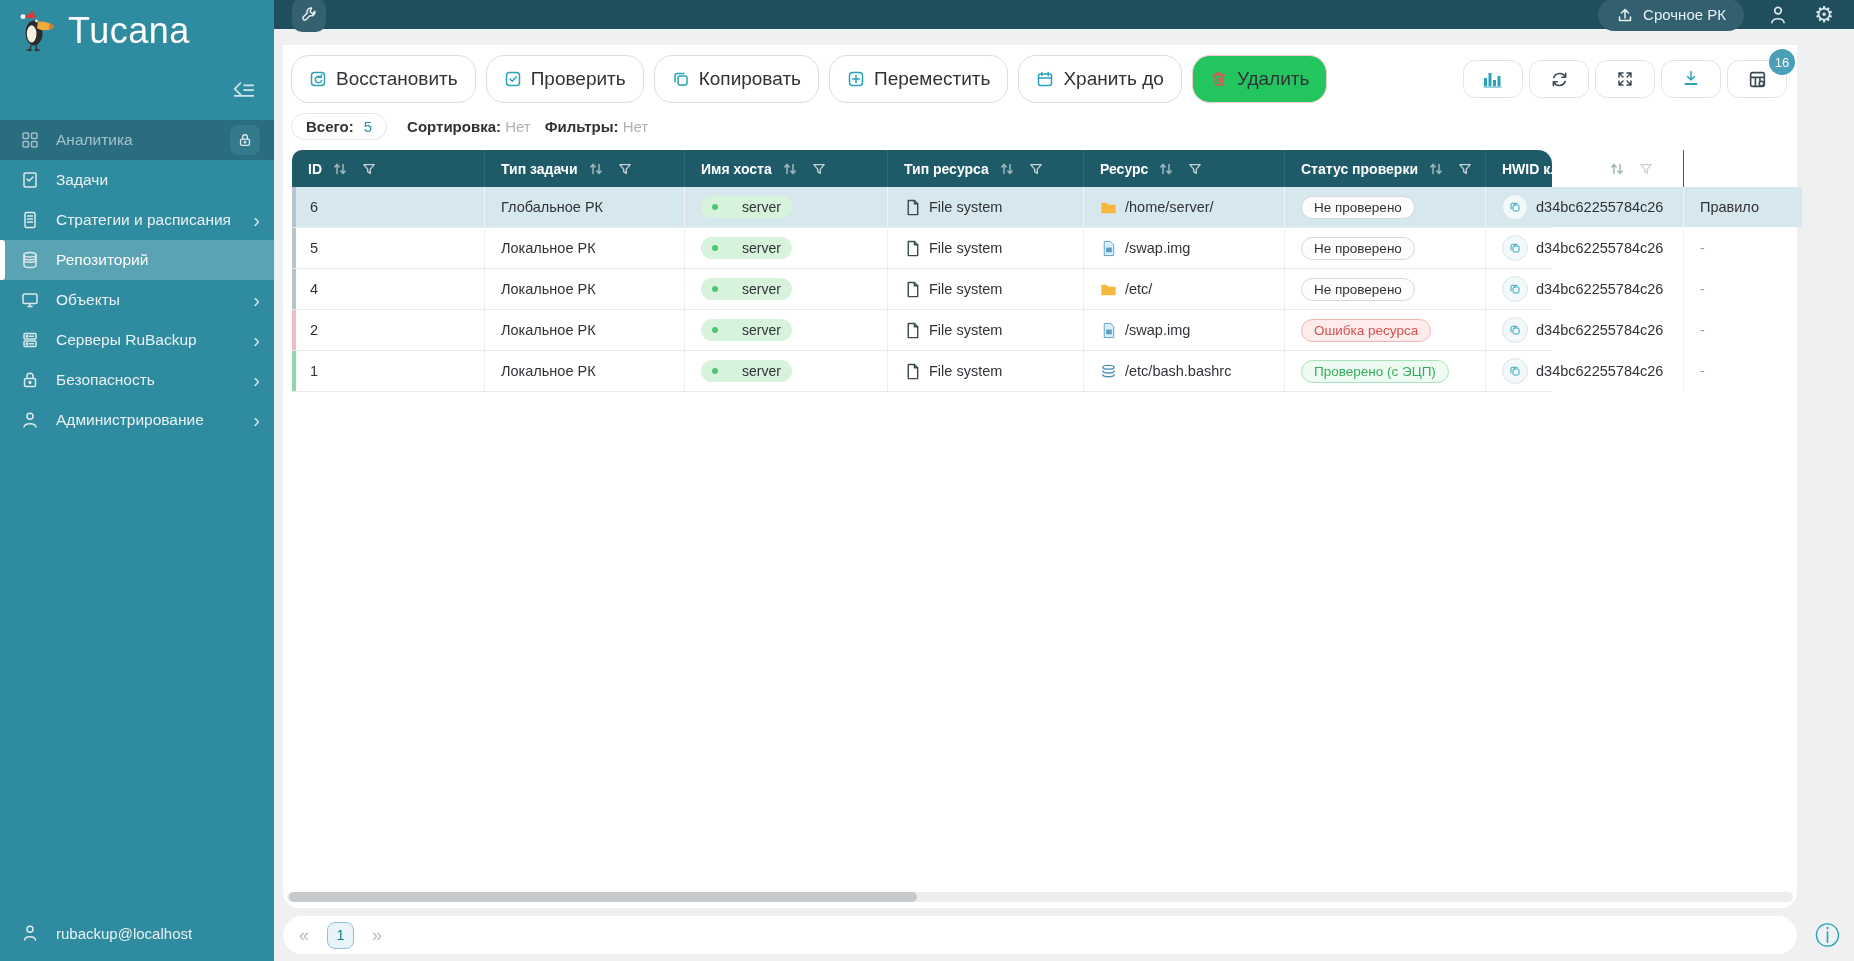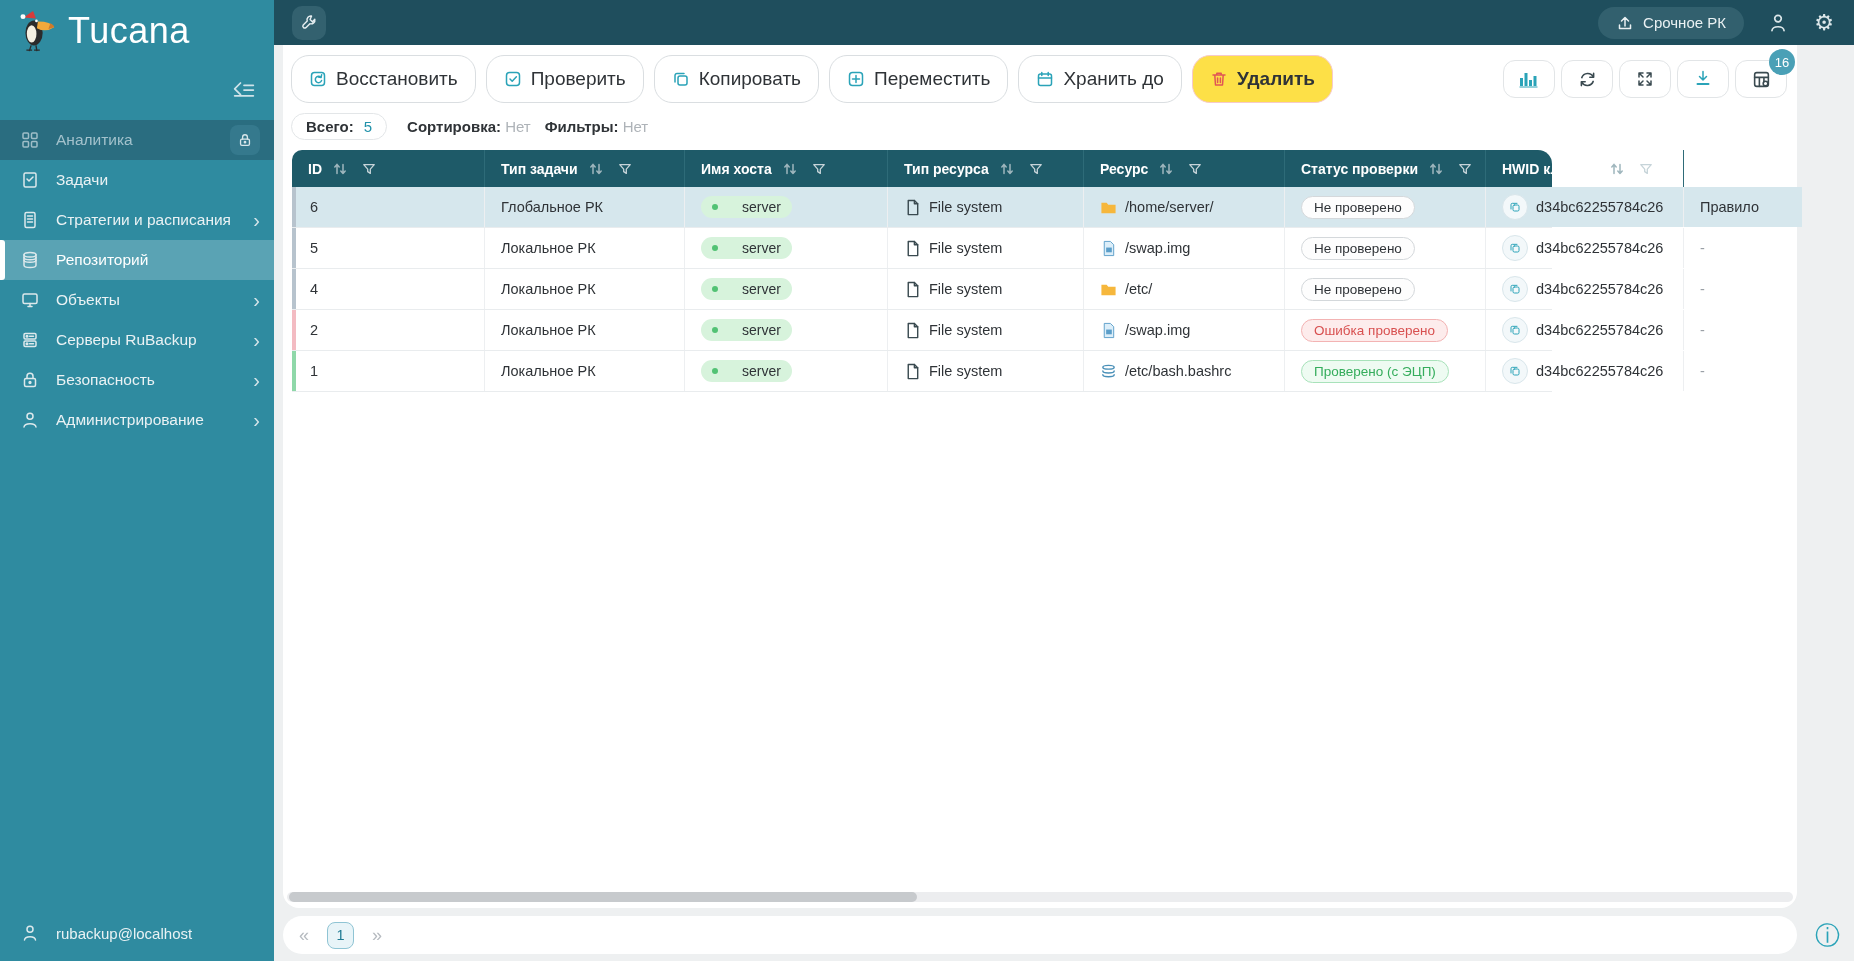--- a/index.html
+++ b/index.html
@@ -18,38 +18,38 @@
   .menu-item .chev { margin-left:auto; font-size:20px; color:#D5E5EA; line-height:1; }
   .mi-analytics { background:#2A6D80; color:#A3C2CC; }
   .mi-analytics .mi-icon { color:#9FBEC8; }
   .lock-box { margin-left:auto; width:30px; height:30px; border-radius:8px; background:#35798D; display:flex; align-items:center; justify-content:center; color:#D8E6EA; }
   .mi-active { background:#5AA3B4; color:#FFFFFF; }
   .mi-active::before { content:""; position:absolute; left:0; top:0; bottom:0; width:5px; background:#FFFFFF; border-radius:0 3px 3px 0; }
   .sidebar-user { position:absolute; left:0; right:0; bottom:18px; display:flex; align-items:center; gap:16px; padding:0 20px; color:#E9F2F4; font-size:15px; }
   .sidebar-user .mi-icon { width:20px; height:20px; color:#DCE9EC; }
 
   
-  .topbar { position:absolute; left:274px; right:0; top:0; height:45px; background:#1F4E5D; display:flex; align-items:center; padding:0 18px; z-index:4; }
+  .topbar { position:absolute; left:274px; right:0; top:0; height:29px; background:#1F4E5D; display:flex; align-items:center; padding:0 18px; z-index:4; }
   .wrench-btn { width:34px; height:34px; border-radius:10px; background:#33616F; color:#E6EEF1; display:flex; align-items:center; justify-content:center; cursor:pointer; }
   .topbar-right { margin-left:auto; display:flex; align-items:center; gap:22px; }
   .urgent-btn { height:32px; border-radius:16px; background:#32606E; color:#EAF1F3; font-size:15px; display:flex; align-items:center; gap:9px; padding:0 18px; cursor:pointer; }
   .tb-icon { width:24px; height:24px; color:#DCE7EA; display:flex; align-items:center; justify-content:center; cursor:pointer; }
   .gear-glyph { font-size:22px; line-height:1; color:#DCE7EA; }
 
   
   .card { position:absolute; left:283px; top:45px; width:1514px; height:863px; background:#FFFFFF; border-radius:0 0 16px 16px; z-index:3; }
 
   .toolbar-row { display:flex; align-items:center; padding:10px 10px 8px 8px; }
   .toolbar-left { display:flex; gap:10px; }
   .tool-btn { height:48px; display:flex; align-items:center; gap:9px; padding:0 17px; border:1px solid #DADEE1; border-radius:18px; background:#FFFFFF; font-size:19px; color:#2F3337; cursor:pointer; }
   .tool-btn .t-ic { color:#2AA3B8; display:flex; }
-  .tool-btn-danger { background:#fde047; border-color:#F6CACA;font-weight:bold; }
+  .tool-btn-danger { background:#22c55e; border-color:#F6CACA; }
   .tool-btn-danger .t-ic { color:#E05555; }
   .toolbar-right { margin-left:auto; display:flex; gap:6px; position:relative; }
-  .icon-btn { width:52px; height:38px; border:1px solid #E2E5E7; border-radius:12px; background:#FFFFFF; display:flex; align-items:center; justify-content:center; color:#3A4A50; cursor:pointer; position:relative; }
+  .icon-btn { width:60px; height:38px; border:1px solid #E2E5E7; border-radius:12px; background:#FFFFFF; display:flex; align-items:center; justify-content:center; color:#3A4A50; cursor:pointer; position:relative; }
   .icon-btn .teal { color:#2AA3B8; }
   .badge { position:absolute; top:-12px; right:-9px; min-width:26px; height:26px; border-radius:13px; background:#4AA0B6; color:#FFFFFF; font-size:13px; display:flex; align-items:center; justify-content:center; z-index:6; }
 
   .summary-row { display:flex; align-items:center; gap:20px; padding:2px 8px 10px 8px; font-size:15px; }
   .total-pill { display:flex; gap:10px; align-items:center; border:1px solid #E3E6E8; border-radius:15px; padding:4px 14px; background:#FFFFFF; }
   .total-pill b { font-weight:700; }
   .total-val { color:#2292AA; }
   .sum-lab { font-weight:700; color:#2F3337; }
   .sum-val { color:#AEB3B8; }
 
@@ -578,21 +578,21 @@
           <span>File system</span>
         </div>
       <div class="td">
           <svg class="res-ic" viewBox="0 0 18 18">
             <path d="M4.5 1.5 H11 L14.5 5 V16.5 H4.5 Z" fill="#DCEEF9" stroke="#5B9EC9"></path>
             <rect x="6.5" y="8" width="6" height="5" fill="#5B9EC9"></rect>
           </svg>
           <span>/swap.img</span>
         </div>
       <div class="td">
-          <span class="pill st-error">Ошибка проверено</span>
+          <span class="pill st-error">Ошибка ресурса</span>
         </div>
       <div class="td">
           <span class="copy-circle">
             <svg class="ic" width="12" height="12" viewBox="0 0 18 18">
               <rect x="6" y="6" width="9" height="9" rx="2"></rect>
               <path d="M12 3.5 H5 a2 2 0 0 0-2 2 V12"></path>
             </svg>
           </span>
           <span>d34bc62255784c26</span>
         </div>

